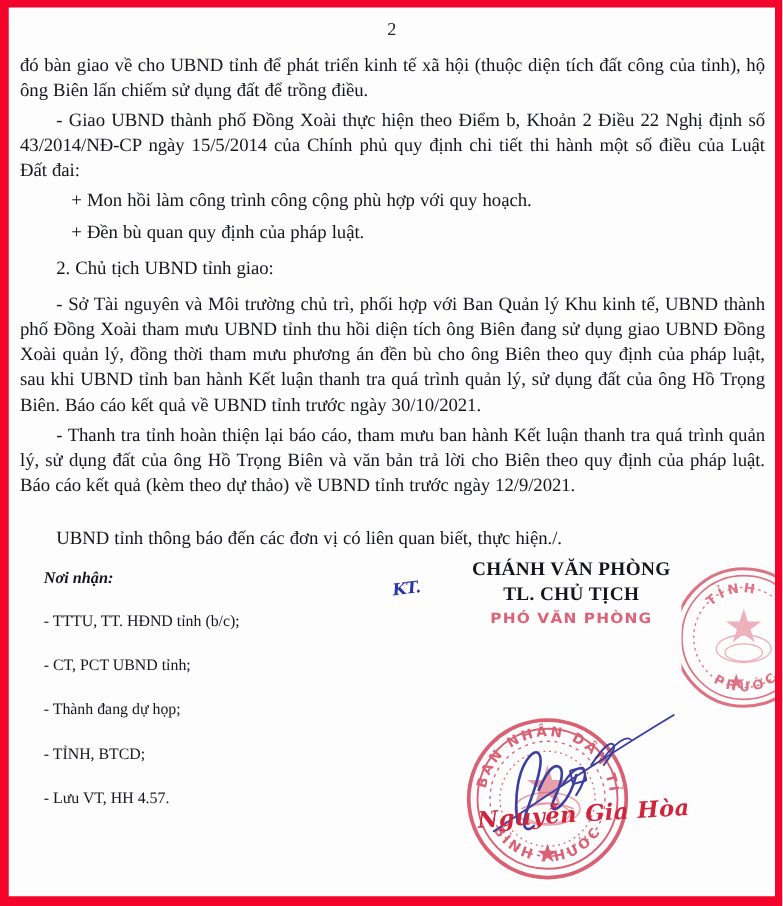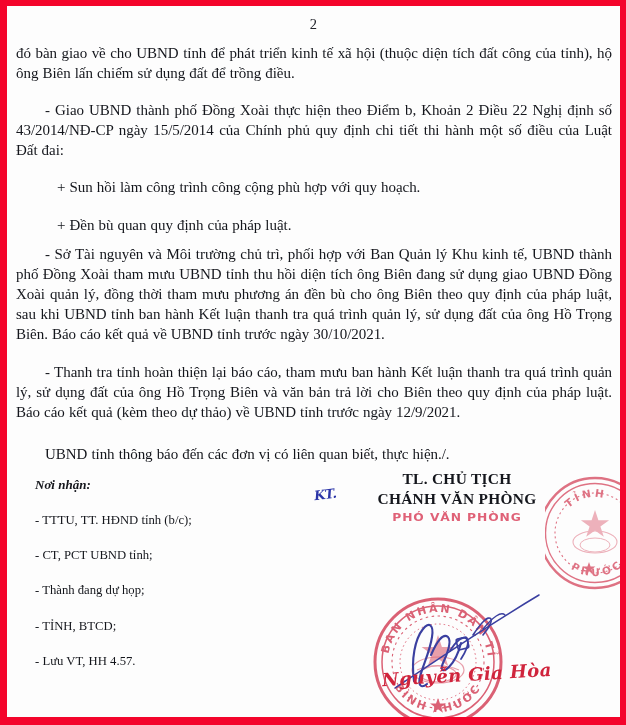--- a/index.html
+++ b/index.html
@@ -52,21 +52,21 @@
     text-align: justify;
     text-justify: inter-word;
     letter-spacing: -0.05px;
     word-spacing: .4px;
     margin-bottom: 1px;
     font-family: Liberation Serif, serif;
   }
   .para.indent   { text-indent: 29px; }
   .para.indent2  { text-indent: 41px; }
   .para.gap      { margin-top: 9px; }
-  .para.gap-sm   { margin-top: 17px; }
+  .para.gap-sm   { margin-top: 4px; }
   .para.gap-lg   { margin-top: 22px; }
 
   
   #footer-zone {
     position: relative;
     margin-top: 13px;
     padding: 0 8px 0 9px;
     height: 230px;
   }
 
@@ -185,42 +185,43 @@
 <body>
 
 <div id="scan-frame">
   <div id="page-sheet">
 
     <div id="page-number">2</div>
 
     <div id="doc-body">
       <p class="para">đó bàn giao về cho UBND tỉnh để phát triển kinh tế xã hội (thuộc diện tích đất công của tỉnh), hộ ông Biên lấn chiếm sử dụng đất để trồng điều.</p>
       <p class="para indent gap-sm">- Giao UBND thành phố Đồng Xoài thực hiện theo Điểm b, Khoản 2 Điều 22 Nghị định số 43/2014/NĐ-CP ngày 15/5/2014 của Chính phủ quy định chi tiết thi hành một số điều của Luật Đất đai:</p>
-      <p class="para indent2 gap-sm">+ Sun hồi làm công trình công cộng phù hợp với quy hoạch.</p>
+      <p class="para indent2 gap-sm">+ Mon hồi làm công trình công cộng phù hợp với quy hoạch.</p>
       <p class="para indent2 gap-sm">+ Đền bù quan quy định của pháp luật.</p>
+      <p class="para indent gap">2. Chủ tịch UBND tỉnh giao:</p>
       <p class="para indent gap">- Sở Tài nguyên và Môi trường chủ trì, phối hợp với Ban Quản lý Khu kinh tế, UBND thành phố Đồng Xoài tham mưu UBND tỉnh thu hồi diện tích ông Biên đang sử dụng giao UBND Đồng Xoài quản lý, đồng thời tham mưu phương án đền bù cho ông Biên theo quy định của pháp luật, sau khi UBND tỉnh ban hành Kết luận thanh tra quá trình quản lý, sử dụng đất của ông Hồ Trọng Biên. Báo cáo kết quả về UBND tỉnh trước ngày 30/10/2021.</p>
       <p class="para indent gap-sm">- Thanh tra tỉnh hoàn thiện lại báo cáo, tham mưu ban hành Kết luận thanh tra quá trình quản lý, sử dụng đất của ông Hồ Trọng Biên và văn bản trả lời cho Biên theo quy định của pháp luật. Báo cáo kết quả  (kèm theo dự thảo) về UBND tỉnh trước ngày 12/9/2021.</p>
       <p class="para indent gap-lg">UBND tỉnh thông báo đến các đơn vị có liên quan biết, thực hiện./.</p>
     </div>
 
     <div id="footer-zone">
 
       <div id="recipients">
         <div id="recipients-title">Nơi nhận:</div>
         <div class="recipient-item">- TTTU, TT. HĐND tỉnh (b/c);</div>
         <div class="recipient-item">- CT, PCT UBND tỉnh;</div>
         <div class="recipient-item">- Thành đang dự họp;</div>
         <div class="recipient-item">- TỈNH, BTCD;</div>
         <div class="recipient-item">- Lưu VT, HH 4.57.</div>
       </div>
 
       <div id="signature-block">
         <div id="kt-mark">KT.</div>
+        <div class="sig-line">CHÁNH VĂN PHÒNG</div>
         <div class="sig-line">TL. CHỦ TỊCH</div>
-        <div class="sig-line">CHÁNH VĂN PHÒNG</div>
         <div id="deputy-stamp">PHÓ VĂN PHÒNG</div>
       </div>
 
       <div id="partial-seal">
         <svg width="118" height="118" viewBox="0 0 118 118" aria-hidden="true">
           <g fill="none" stroke="#cf2b45" stroke-width="2.4">
             <circle cx="50" cy="59" r="55"></circle>
             <circle cx="50" cy="59" r="49.5" stroke-width="1.4"></circle>
             <circle cx="50" cy="59" r="40" stroke-width="1.1" stroke-dasharray="2 3"></circle>
           </g>

